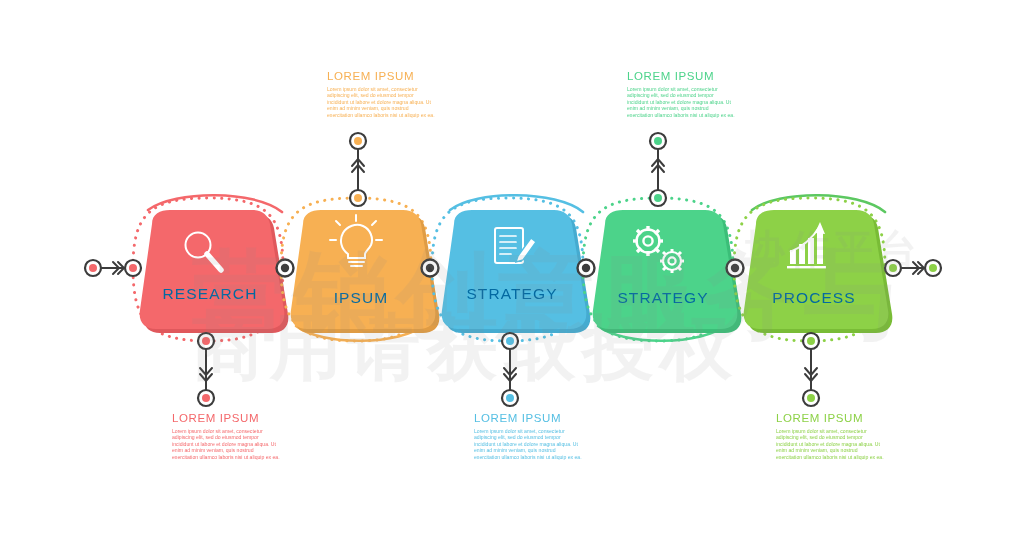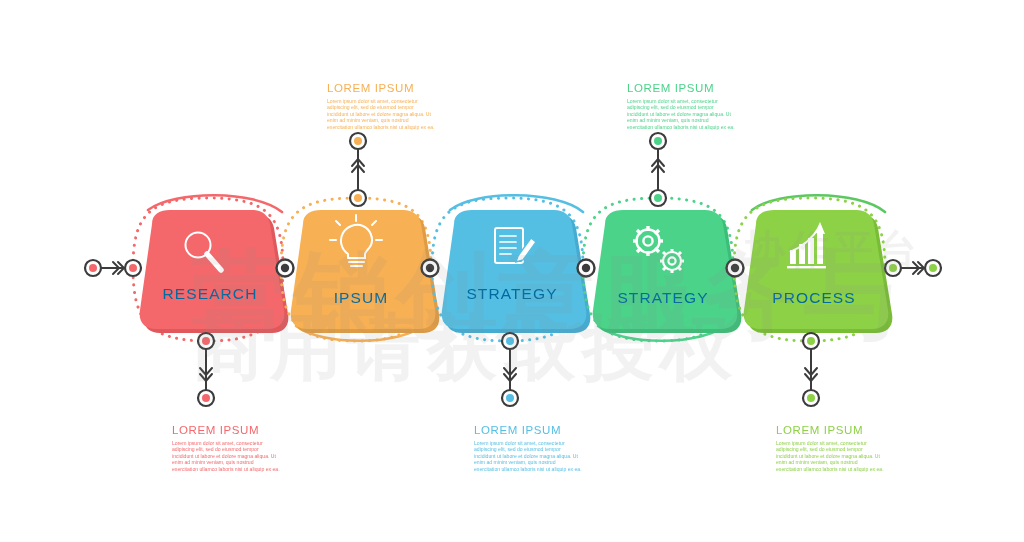--- a/index.html
+++ b/index.html
@@ -11,21 +11,21 @@
   svg.layer{position:absolute;left:0;top:0;width:1024px;height:542px;pointer-events:none;}
 
   .seg-label{
     position:absolute;color:#0369a1;font-size:15.5px;letter-spacing:1.1px;
     font-family:"Liberation Sans", sans-serif;white-space:nowrap;
     text-align:center;
   }
   .txtblock{position:absolute;width:108px;}
   .txtblock .head{
     font-size:11.5px;letter-spacing:.6px;font-family:"Liberation Sans", sans-serif;
-    margin:12px 0 3px 0;line-height:13px;
+    margin:0 0 3px 0;line-height:13px;
   }
   .txtblock .body{
     font-size:5.1px;line-height:6.4px;font-family:"Liberation Sans", sans-serif;
     margin:0;
   }
   .watermark{
     position:absolute;left:0;top:0;width:1024px;height:542px;
     pointer-events:none;opacity:.10;
   }
   .wm-cn{

